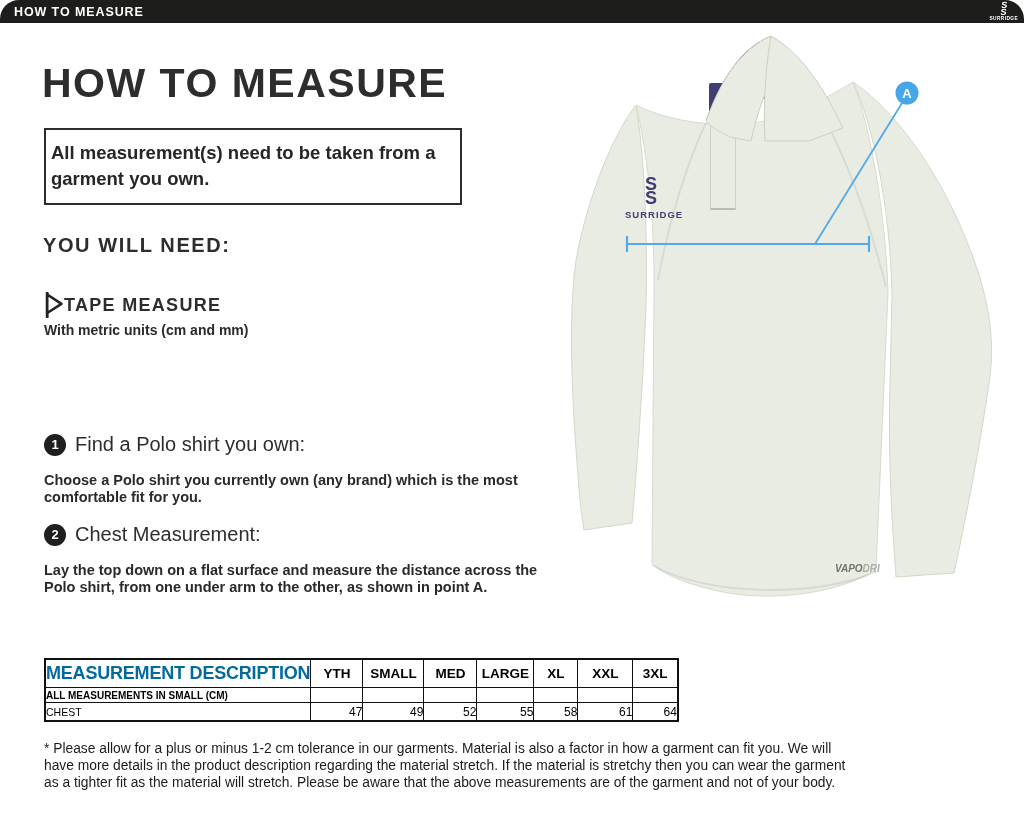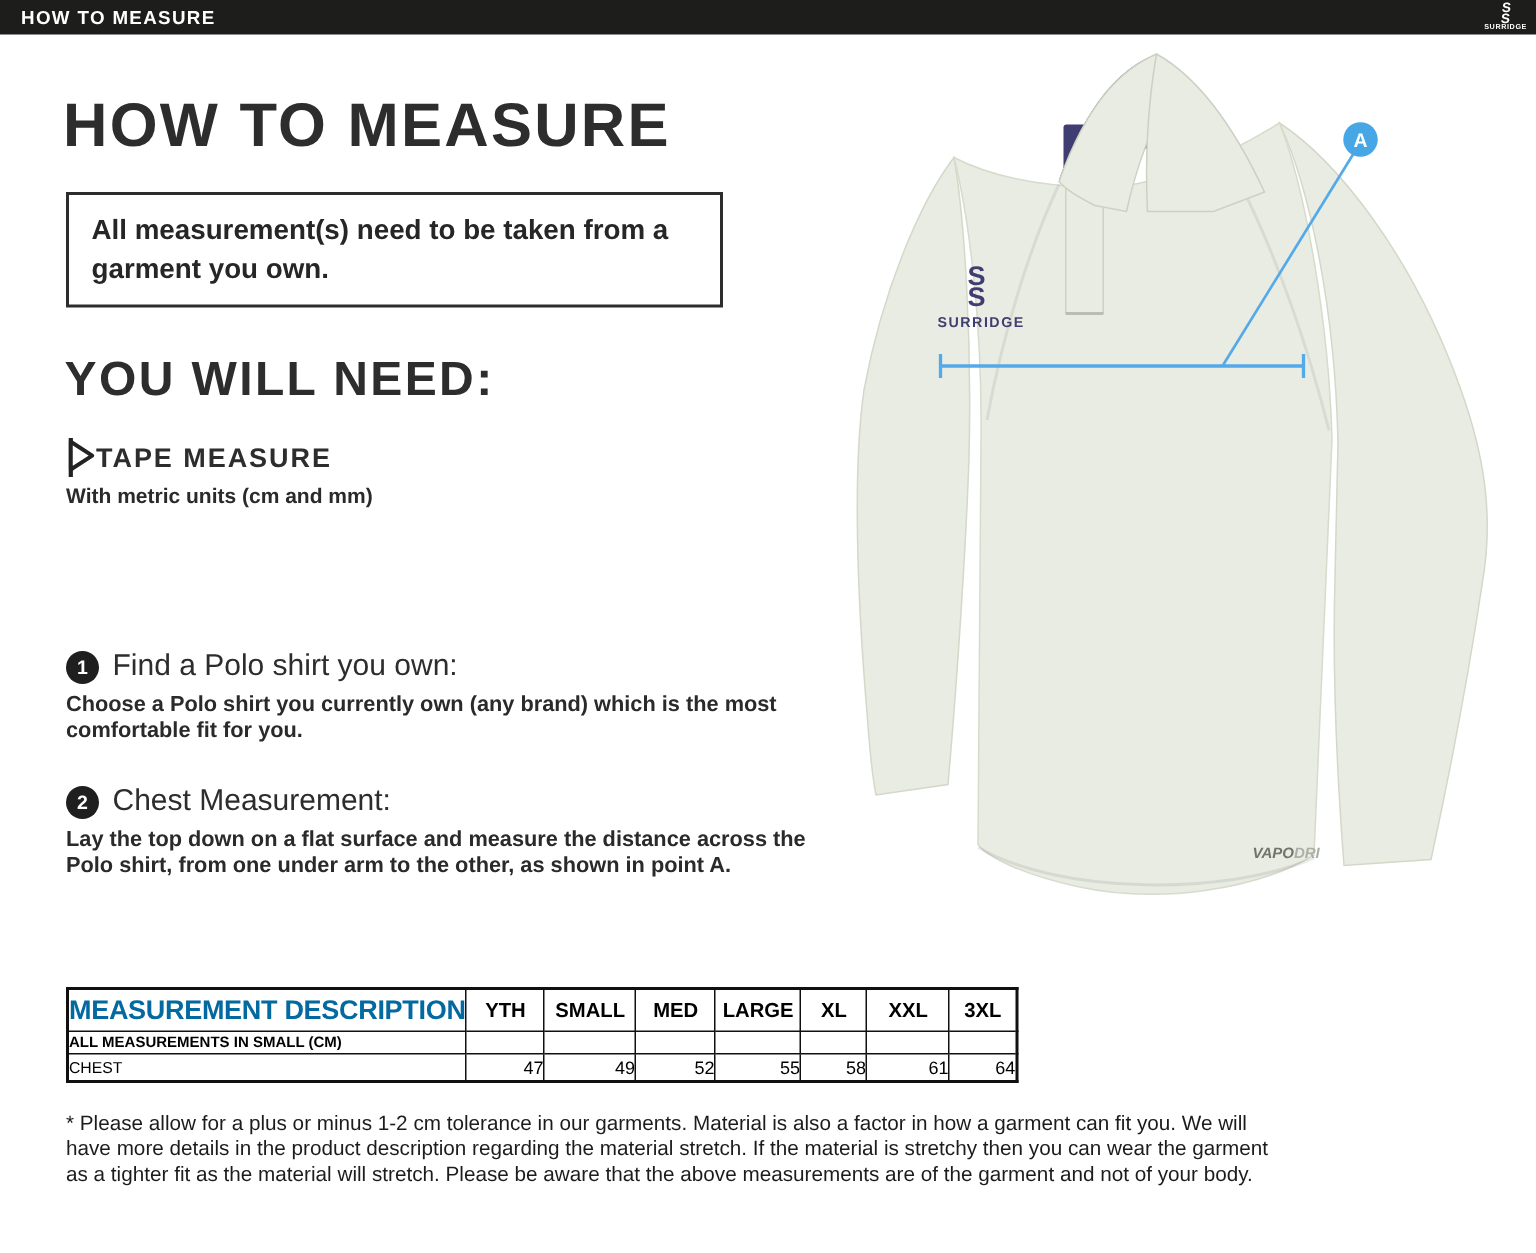--- a/index.html
+++ b/index.html
@@ -1,51 +1,51 @@
 <!DOCTYPE html>
 <html><head>
 <meta charset="utf-8">
 <style>
   html,body{margin:0;padding:0;background:#fff;}
   .page{position:relative;width:1024px;height:835px;background:#ffffff;overflow:hidden;
-        font-family:"Liberation Sans", sans-serif;color:#2d2d2d;}
+        font-family:"Liberation Sans", sans-serif;color:#2d2d2d;border-radius:19px;}
 
   
   .topbar{position:absolute;left:0;top:0;width:1024px;height:23px;background:#1d1d1b;
           display:flex;align-items:center;}
   .topbar-title{color:#ffffff;font-size:12.5px;font-weight:bold;letter-spacing:.9px;margin-left:14px;}
   .topbar-logo{position:absolute;right:6px;top:1px;height:21px;display:flex;flex-direction:column;
                align-items:center;justify-content:center;color:#fff;}
   .topbar-logo .mark{display:flex;flex-direction:column;align-items:center;line-height:6.5px;
                      font-size:9px;font-weight:bold;transform:skewX(-6deg);}
   .topbar-logo .brand{font-size:4.8px;font-weight:bold;letter-spacing:.4px;margin-top:1px;}
 
   
   .page-title{position:absolute;left:42px;top:60px;margin:0;font-size:41px;font-weight:bold;
               letter-spacing:1.5px;color:#2d2d2d;white-space:nowrap;}
   .notice-box{position:absolute;left:44px;top:128px;width:404px;border:2.5px solid #2d2d2d;
-              padding:10px 15px;font-size:18.5px;font-weight:bold;line-height:1.42;color:#262626;}
-  .ywn-heading{position:absolute;left:43px;top:234px;margin:0;font-size:32px;font-weight:bold;
+              padding:10px 5px;font-size:18.5px;font-weight:bold;line-height:1.42;color:#262626;}
+  .ywn-heading{position:absolute;left:43px;top:234px;margin:0;font-size:20px;font-weight:bold;
                letter-spacing:1.6px;white-space:nowrap;}
 
   .need-item{position:absolute;left:44px;}
   .need-item.first{top:291px;}
   .need-item.second{top:355px;}
   .need-head{display:flex;align-items:center;}
   .need-label{font-size:18px;font-weight:bold;letter-spacing:1.3px;white-space:nowrap;}
   .need-desc{font-size:14px;font-weight:bold;margin-top:3px;white-space:nowrap;color:#2a2a2a;}
 
   .step{position:absolute;left:44px;}
   .step.first{top:433px;}
   .step.second{top:523px;}
   .step-head{display:flex;align-items:center;gap:9px;}
   .step-badge{width:22px;height:22px;border-radius:50%;background:#1f1f1f;color:#fff;
               font-size:13px;font-weight:bold;display:flex;align-items:center;justify-content:center;flex:0 0 auto;}
   .step-title{font-size:20px;font-weight:normal;white-space:nowrap;}
-  .step-body{margin-top:6px;width:508px;font-size:14.5px;font-weight:bold;line-height:1.2;color:#2a2a2a;}
+  .step-body{margin-top:16px;width:508px;font-size:14.5px;font-weight:bold;line-height:1.2;color:#2a2a2a;}
 
   .sc-heading{position:absolute;left:43px;top:606px;margin:0;white-space:nowrap;}
   .sc-main{font-size:27px;font-weight:bold;letter-spacing:1.2px;}
   .sc-sub{font-size:15px;font-weight:bold;margin-left:8px;position:relative;top:-3px;letter-spacing:.2px;}
 
   
   table.size-chart{position:absolute;left:44px;top:658px;border-collapse:collapse;
                    border:2.5px solid #101010;table-layout:fixed;}
   .size-chart th,.size-chart td{border:1.6px solid #101010;padding:0;overflow:hidden;white-space:nowrap;}
   .size-chart th{height:27px;vertical-align:middle;}

